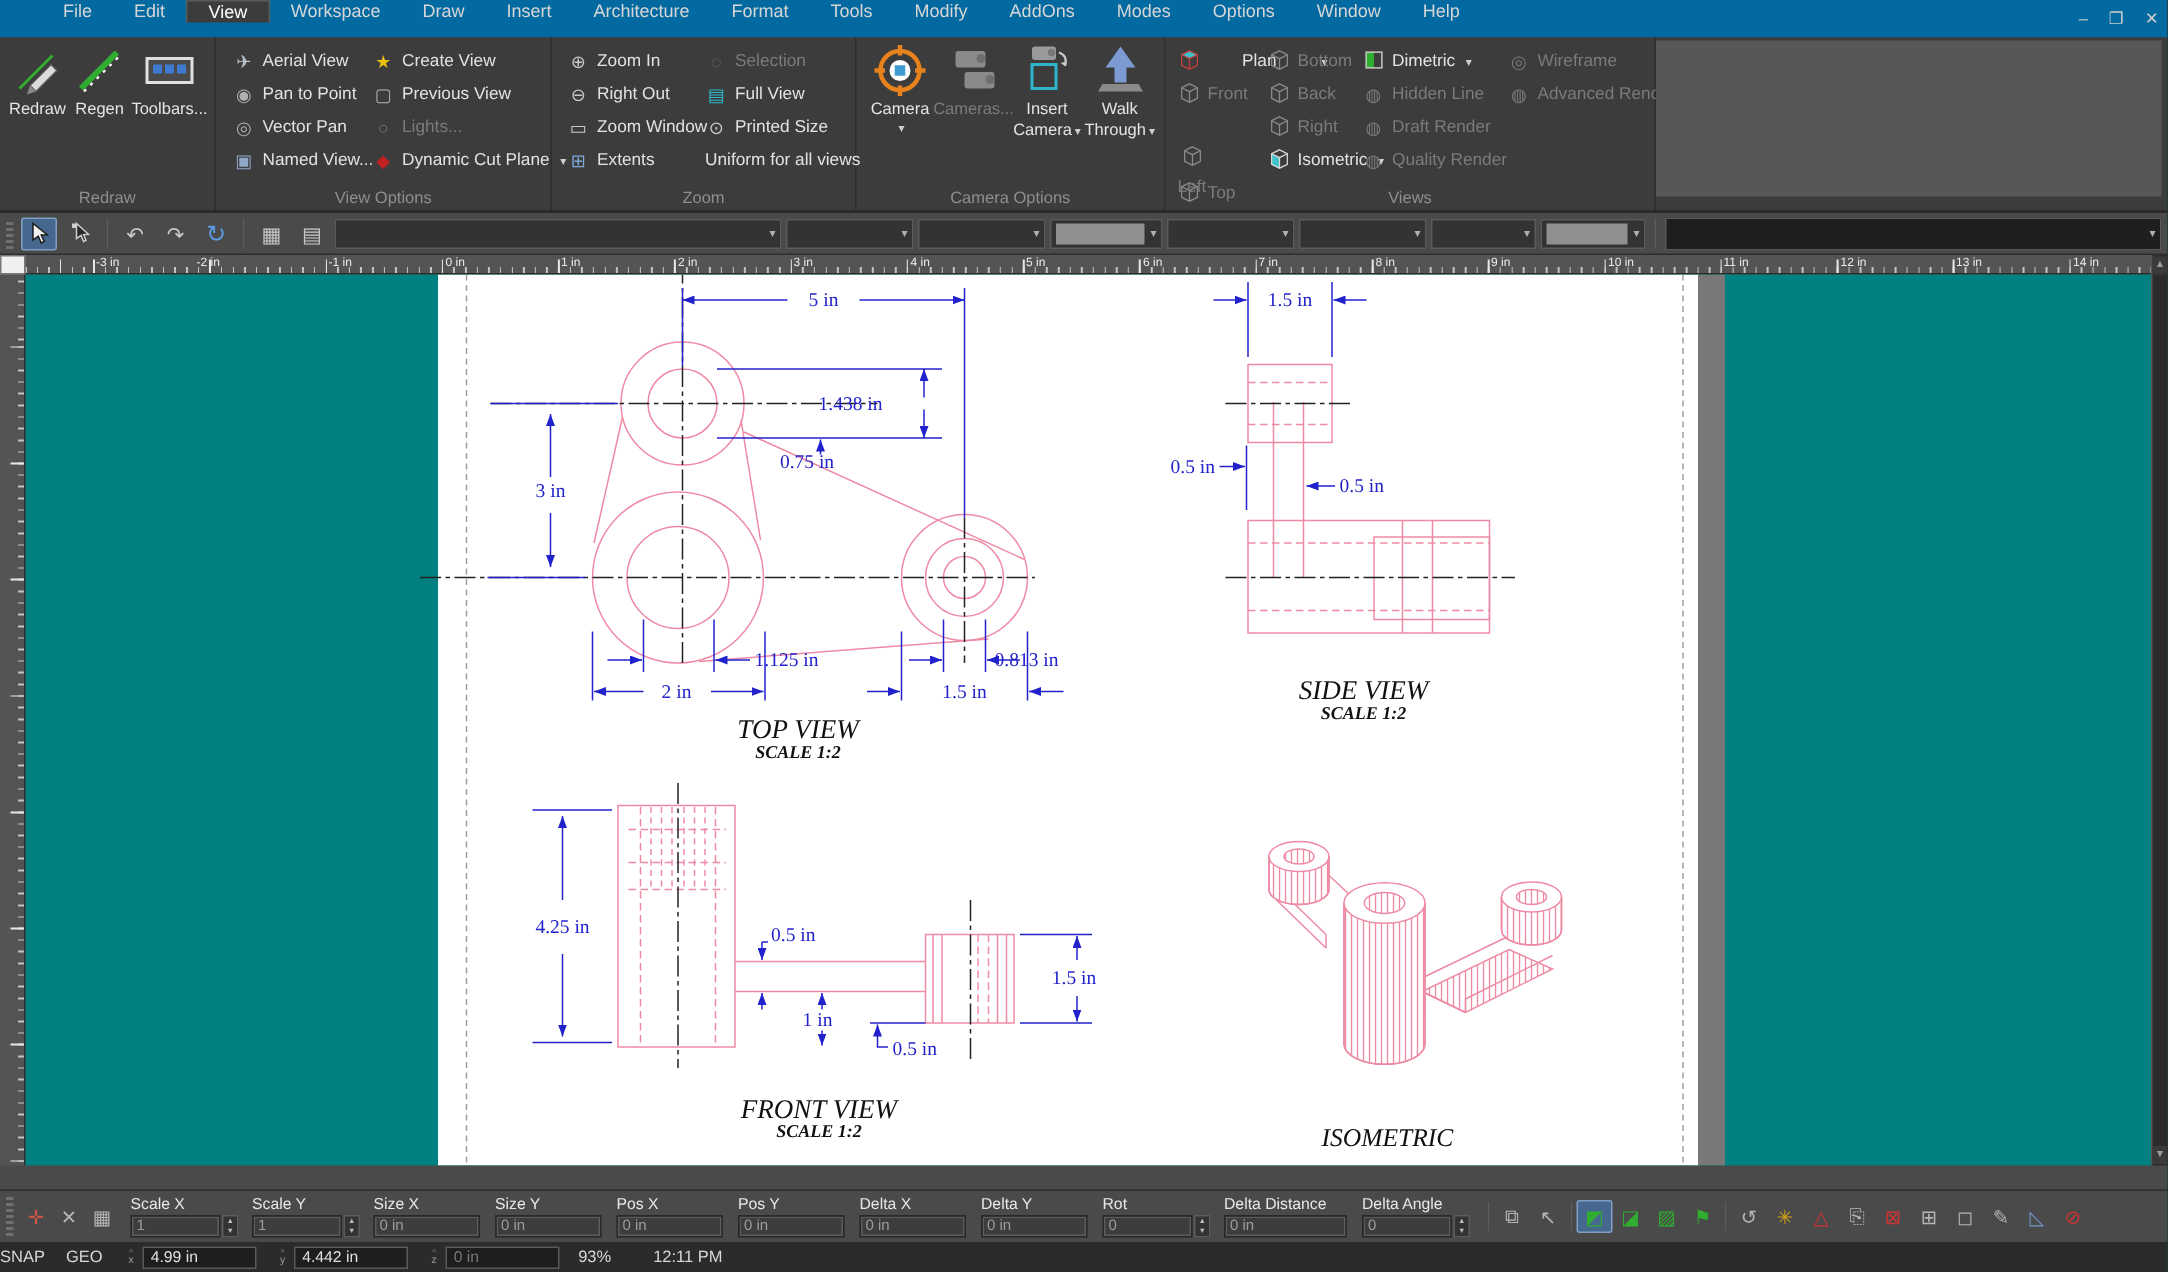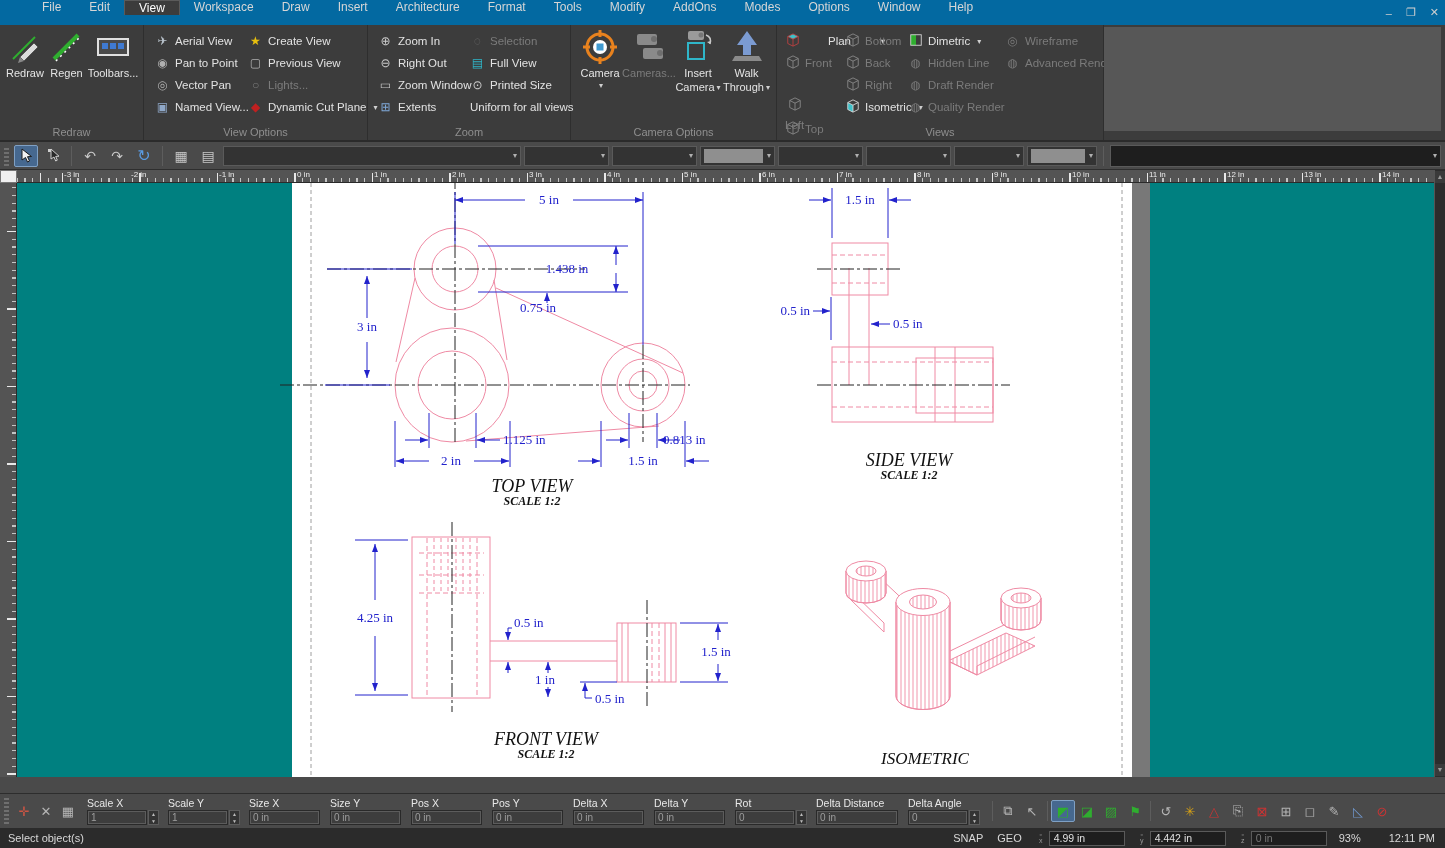--- a/index.html
+++ b/index.html
@@ -778,21 +778,20 @@
     <div class="sicon">⎘</div>
     <div class="sicon red">⊠</div>
     <div class="sicon">⊞</div>
     <div class="sicon">◻</div>
     <div class="sicon">✎</div>
     <div class="sicon blue">◺</div>
     <div class="sicon red">⊘</div>
   </div>
 
   <div class="statusbar">
-    <div class="status-msg">Select object(s)</div>
     <div class="st-item">SNAP</div>
     <div class="st-item">GEO</div>
     <div class="coord">
       <span class="cicon">▫<br>x</span>
       <span class="cfield">4.99 in</span>
     </div>
     <div class="coord">
       <span class="cicon">▫<br>y</span>
       <span class="cfield">4.442 in</span>
     </div>

